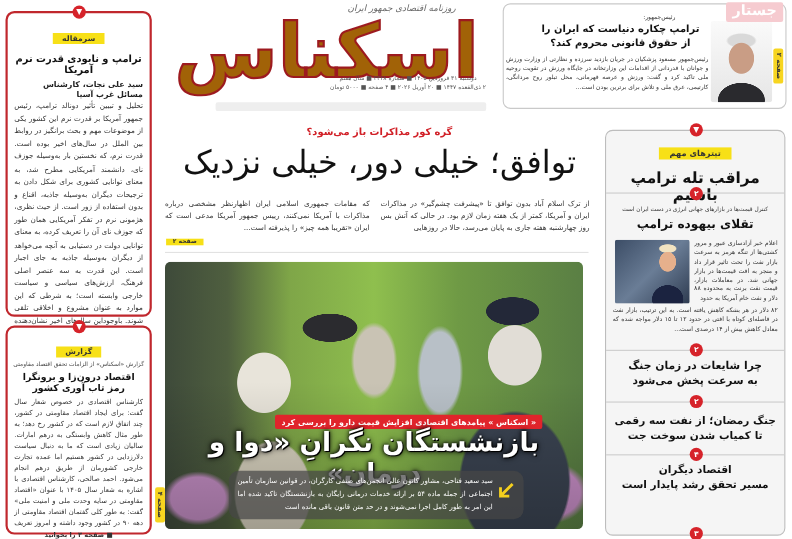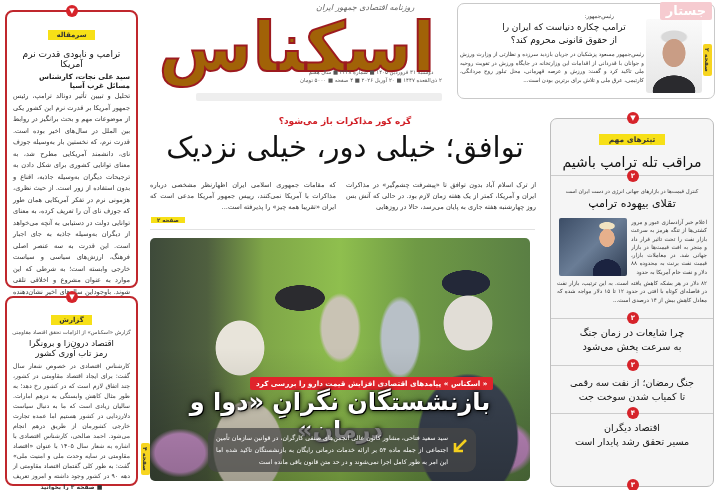--- a/index.html
+++ b/index.html
@@ -5,21 +5,21 @@
 *{box-sizing:border-box;margin:0;padding:0}
 html,body{width:720px;height:490px;overflow:hidden;background:#fff}
 body{font-family:"DejaVu Sans",sans-serif;direction:rtl;position:relative;color:#1a1a1a}
 .card{position:absolute;border:1px solid #c9c9c9;border-radius:7px;background:#fff}
 .card.red{border:2px solid #c0272d;border-radius:8px}
 .pin{position:absolute;width:12px;height:12px;border-radius:50%;background:#d6232a;color:#fff;font-size:7px;line-height:12px;text-align:center;font-weight:bold}
 .ytag{background:#f7e017;color:#333;font-size:7px;font-weight:bold;padding:1px 8px;display:inline-block}
 .vtag{position:absolute;background:#f7d520;color:#333;font-size:6px;font-weight:bold;writing-mode:vertical-rl;padding:4px 1px;border-radius:2px}
 .body-text{font-size:6.6px;line-height:11.5px;color:#333;text-align:justify}
 .more{font-size:6px;font-weight:bold;color:#333;text-align:center}
-.hl{font-weight:normal;text-align:center;color:#111}
+.hl{font-weight:bold;text-align:center;color:#111}
 .div{position:absolute;height:1px;background:#ccc}
 
 .logo{position:absolute;left:148px;top:8px;width:298px;height:80px;font-size:68px;font-weight:bold;color:#a16207;text-align:center;line-height:80px;letter-spacing:-2px;
  -webkit-text-stroke:2px #9d1a1f;text-shadow:0 0 0 #fff,2px 2px 0 #fff,-2px -2px 0 #fff}
 .logo-tag{position:absolute;left:316px;top:3px;font-size:8px;color:#666;font-style:italic}
 .issue{position:absolute;left:296px;top:68px;width:150px;font-size:5.4px;color:#555;text-align:center;line-height:8px}
 .graybar{position:absolute;left:196px;top:93px;width:246px;height:8px;background:#eee;border-radius:2px}
 
 .photo{position:absolute;left:150px;top:238px;width:380px;height:243px;border-radius:5px;overflow:hidden;
  background:

